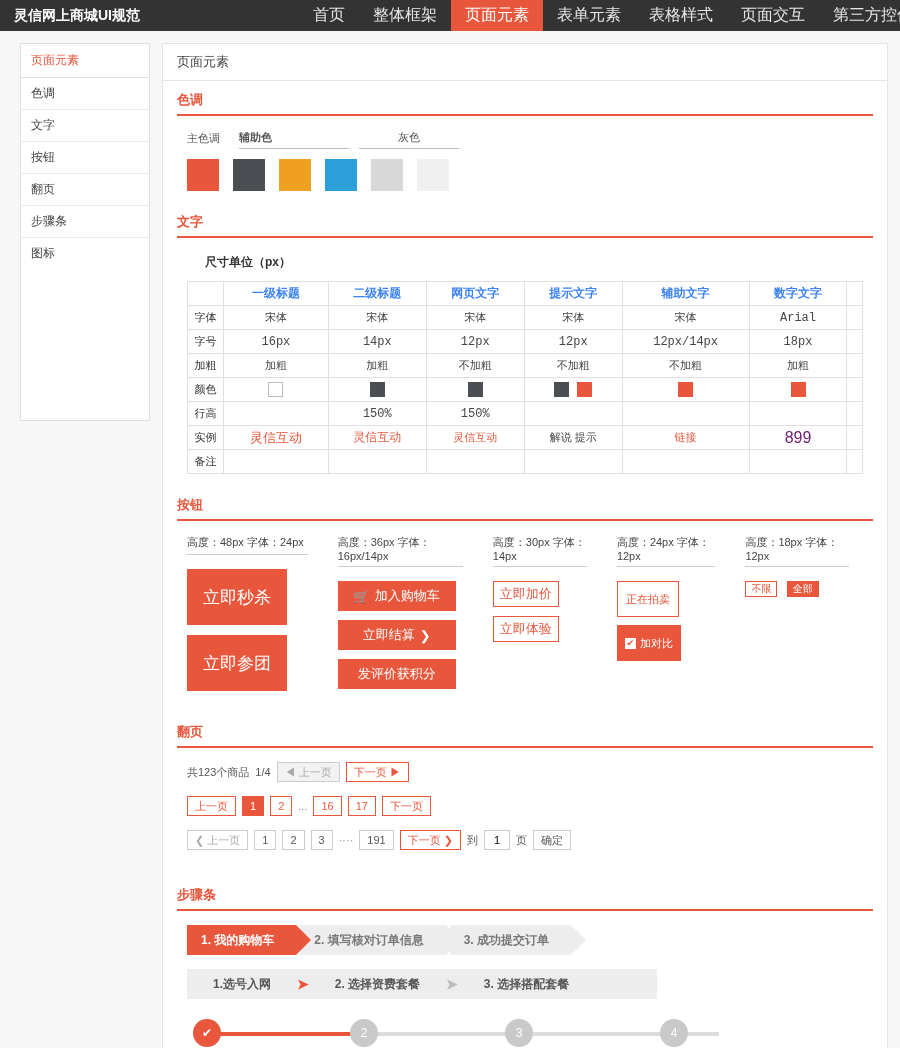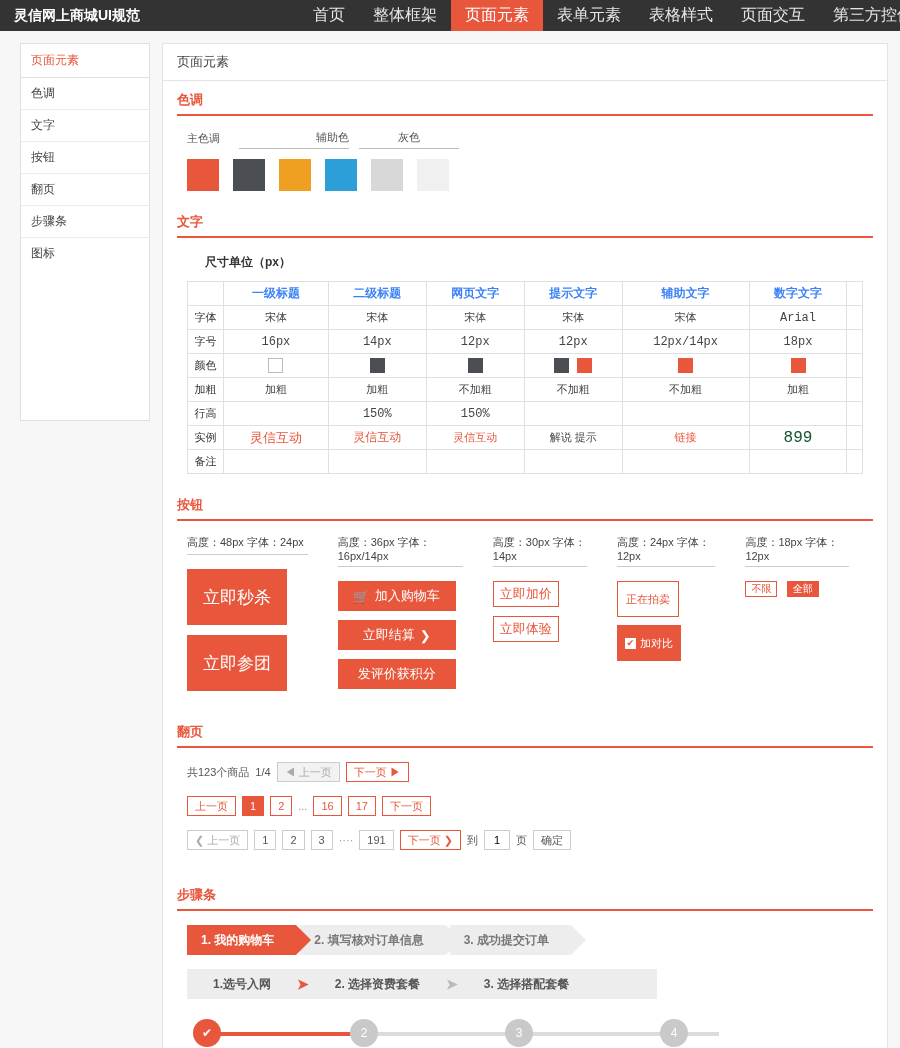--- a/index.html
+++ b/index.html
@@ -114,21 +114,21 @@
   
   .pal-labels { display: flex; align-items: flex-end; margin-bottom: 10px; }
   .pal-lab {
     font-size: 11px; color: #555;
     border-bottom: 1px solid #bbb;
     padding-bottom: 3px;
     margin-right: 10px;
     text-align: left;
   }
   .pal-lab.w1 { width: 42px; border-bottom: none; }
-  .pal-lab.w2 { width: 110px; text-align: right;}
+  .pal-lab.w2 { width: 110px; text-align: left; font-weight: bold;}
   .pal-lab.w3 { width: 100px; text-align: center;}
   .swatches { display: flex; gap: 14px; }
   .sw { width: 32px; height: 32px; }
 
   
   .sub-title { font-size: 12px; font-weight: bold; color: #333; margin: 2px 0 10px 18px; }
   table.tt {
     border-collapse: collapse;
     width: 100%;
     font-size: 11px;
@@ -139,21 +139,21 @@
     height: 24px;
     text-align: center;
     font-weight: normal;
     padding: 2px 4px;
   }
   table.tt th { font-weight: bold; font-size: 12px; color: #3b82f6; }
   td.rowhead { font-weight: bold; color: #333; width: 36px; }
   .chip { display:inline-block; width: 15px; height: 15px; vertical-align: middle; }
   .chip.bordered { border: 1px solid #bbb; background: #fff; }
   .red-txt { color: #e8563c; }
-  .big-num { color: #14532d; font-weight: bold; font-size: 16px; font-family: Liberation Mono, monospace; }
+  .big-num { color: #701a75; font-weight: bold; font-size: 16px; font-family: Liberation Sans, sans-serif; }
   .mono { font-family: "Liberation Mono", monospace; font-size: 12px; }
 
   
   .btncols { display: flex; gap: 16px; }
   .btncol { padding-right: 14px; }
   .btncol-head {
     font-size: 11px; color: #444;
     border-bottom: 1px solid #ccc;
     padding-bottom: 4px;
     margin-bottom: 14px;
@@ -319,40 +319,40 @@
                 <td class="rowhead">字号</td>
                 <td class="mono">16px</td>
                 <td class="mono">14px</td>
                 <td class="mono">12px</td>
                 <td class="mono">12px</td>
                 <td class="mono">12px/14px</td>
                 <td class="mono">18px</td>
                 <td></td>
               </tr>
               <tr>
+                <td class="rowhead">加粗</td>
+                <td>加粗</td>
+                <td>加粗</td>
+                <td>不加粗</td>
+                <td>不加粗</td>
+                <td>不加粗</td>
+                <td>加粗</td>
+                <td></td>
+              </tr>
+              <tr>
                 <td class="rowhead">颜色</td>
                 <td><span class="chip bordered"></span></td>
                 <td><span class="chip" style="background:#4b4f54"></span></td>
                 <td><span class="chip" style="background:#4b4f54"></span></td>
                 <td>
                   <span class="chip" style="background:#4b4f54;margin-right:5px"></span>
                   <span class="chip" style="background:#e8563c"></span>
                 </td>
                 <td><span class="chip" style="background:#e8563c"></span></td>
                 <td><span class="chip" style="background:#e8563c"></span></td>
-                <td></td>
-              </tr>
-              <tr>
-                <td class="rowhead">加粗</td>
-                <td>加粗</td>
-                <td>加粗</td>
-                <td>不加粗</td>
-                <td>不加粗</td>
-                <td>不加粗</td>
-                <td>加粗</td>
                 <td></td>
               </tr>
               <tr>
                 <td class="rowhead">行高</td>
                 <td></td>
                 <td class="mono">150%</td>
                 <td class="mono">150%</td>
                 <td></td>
                 <td></td>
                 <td></td>

